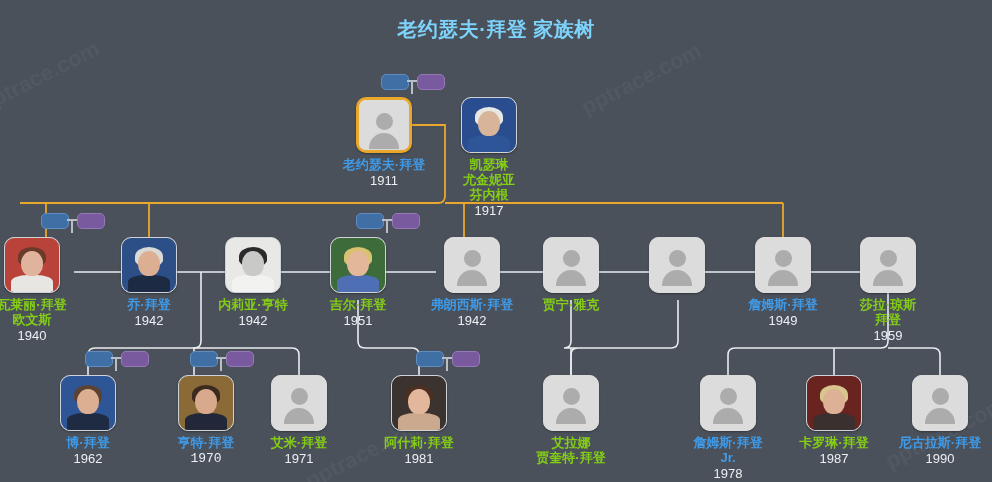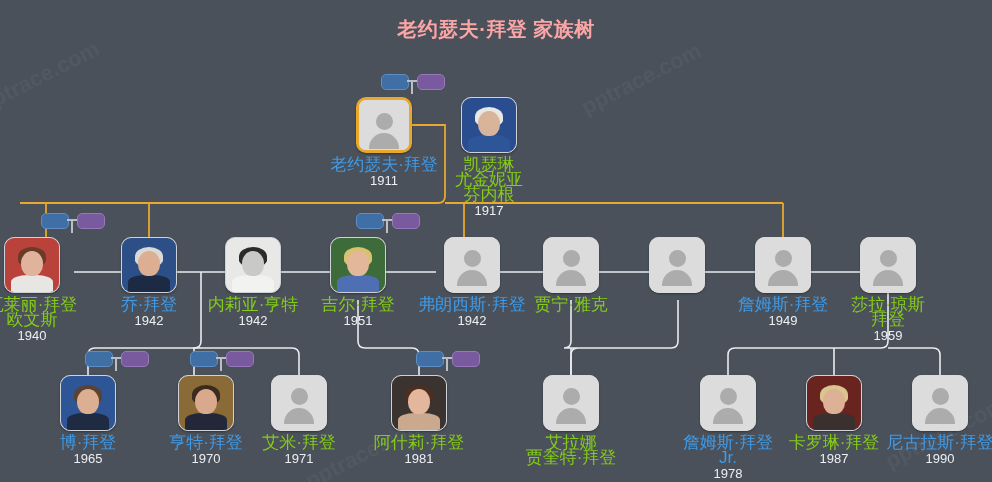--- a/index.html
+++ b/index.html
@@ -30,21 +30,21 @@
   }
   .wm1 { left: -26px; top: 64px; }
   .wm2 { left: 576px; top: 66px; }
   .wm3 { left: 880px; top: 420px; }
   .wm4 { left: 300px; top: 440px; }
 
   
   .title {
     position: absolute; left: 0; top: 16px; width: 992px;
     text-align: center;
-    color: #fca5a5;
+    color: #7dd3fc;
     font-size: 20px;
     font-weight: 700;
     letter-spacing: .5px;
   }
   .subtitle {
     position: absolute; left: 0; top: 47px; width: 992px;
     text-align: center;
     color: #aeb5bf;
     font-size: 13px;
   }
@@ -116,22 +116,22 @@
     position:absolute; left:50%; bottom:0; width:78%; height:32%;
     margin-left:-39%; border-radius:40% 40% 0 0;
   }
 
   .nm {
     position: absolute;
     top: 60px;
     width: 124px;
     left: -34px;
     text-align: center;
-    font-size: 17px;
-    font-weight: 400;
+    font-size: 13px;
+    font-weight: 700;
     line-height: 15px;
     white-space: pre-line;
   }
   .nm.male   { color: #3f9ae8; }
   .nm.female { color: #84cc16; }
   .yr {
     position: absolute;
     width: 124px; left: -34px;
     text-align: center;
     color: #eceff3;
@@ -344,32 +344,32 @@
       </div>
       <div class="node" style="left: 60px; top: 375px;">
         <div class="card framed">
           <div class="photo" style="background:#2e5596">
             <div class="pf-torso" style="background:#1e2b42"></div>
             <div class="pf-hair" style="background:#5b4334"></div>
             <div class="pf-head" style="background:#dcae92"></div>
           </div>
         </div>
         <div class="nm male">博·拜登</div>
-        <div class="yr" style="top: 76px;">1965</div>
+        <div class="yr" style="top: 76px;">1962</div>
       </div>
       <div class="node" style="left: 178px; top: 375px;">
         <div class="card framed">
           <div class="photo" style="background:#8a6a36">
             <div class="pf-torso" style="background:#22283a"></div>
             <div class="pf-hair" style="background:#3a2a20"></div>
             <div class="pf-head" style="background:#d8a98c"></div>
           </div>
         </div>
         <div class="nm male">亨特·拜登</div>
-        <div class="yr" style="top: 76px;">1970</div>
+        <div class="yr" style="top: 76px; font-family: Liberation Mono, monospace;">1970</div>
       </div>
       <div class="node" style="left: 271px; top: 375px;">
         <div class="card">
           <div class="avatar-ph">
             <div class="head"></div>
             <div class="body"></div>
           </div>
         </div>
         <div class="nm female">艾米·拜登</div>
         <div class="yr" style="top: 76px;">1971</div>

